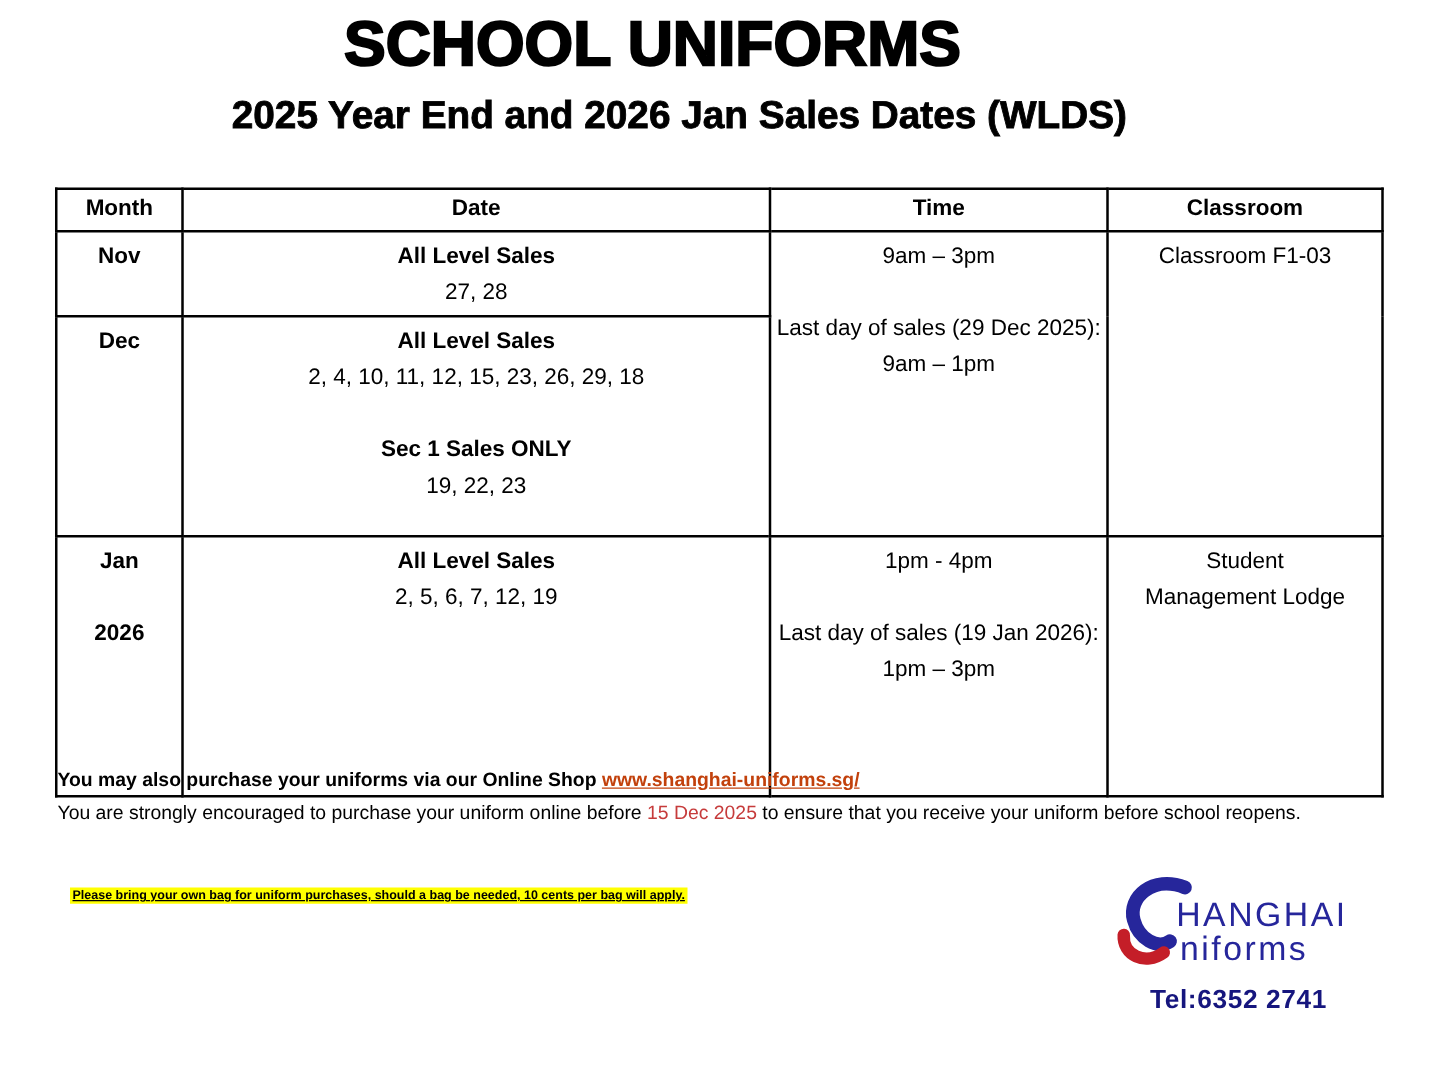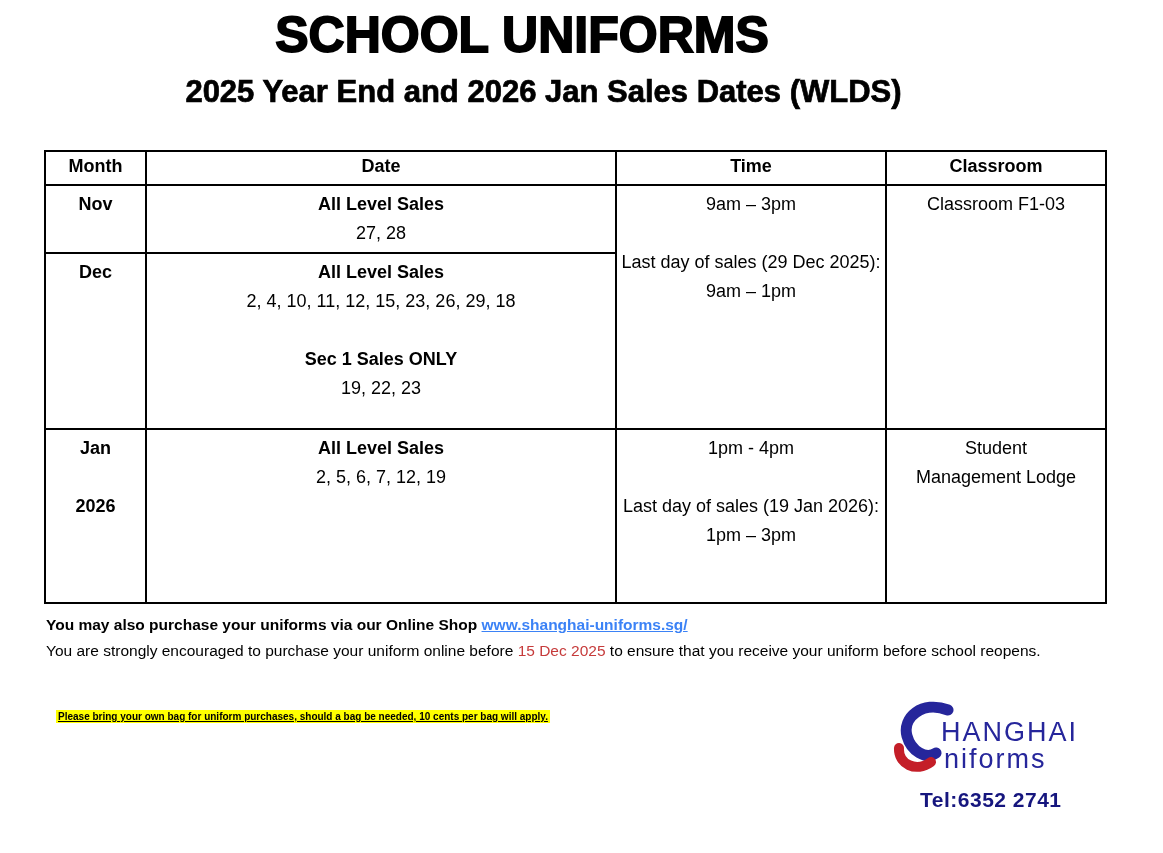--- a/index.html
+++ b/index.html
@@ -50,21 +50,21 @@
   td.center{
     text-align:center;padding:1px 6px 0 6px;
   }
   td.pad-merged{padding-top:57px;}
   td.pad-sm{padding-top:7px;}
   
   .foot1{
     position:absolute;left:46px;top:614px;
     font-size:15.5px;font-weight:bold;line-height:21px;
   }
-  .foot1 a{color:#3b82f6;text-decoration:underline;}
+  .foot1 a{color:#c2410c;text-decoration:underline;}
   .foot2{
     position:absolute;left:46px;top:640px;width:1000px;
     font-size:15.5px;line-height:21.5px;
   }
   .red{color:#c63b3b;}
   .foot3{
     position:absolute;left:56px;top:706px;
     font-size:10px;line-height:21px;
   }
   .hl{
@@ -131,21 +131,21 @@
       </td>
       <td class="date">
         <div class="line b">All Level Sales</div>
         <div class="line">2, 4, 10, 11, 12, 15, 23, 26, 29, 18</div>
         <div class="line"></div>
         <div class="line b">Sec 1 Sales ONLY</div>
         <div class="line">19, 22, 23</div>
       </td>
     </tr>
 
-    <tr style="height:174px">
+    <tr style="height:208px">
       <td class="month">
         <div class="line b">Jan</div>
         <div class="line"></div>
         <div class="line b">2026</div>
       </td>
       <td class="date">
         <div class="line b">All Level Sales</div>
         <div class="line">2, 5, 6, 7, 12, 19</div>
       </td>
       <td class="center pad-sm">

